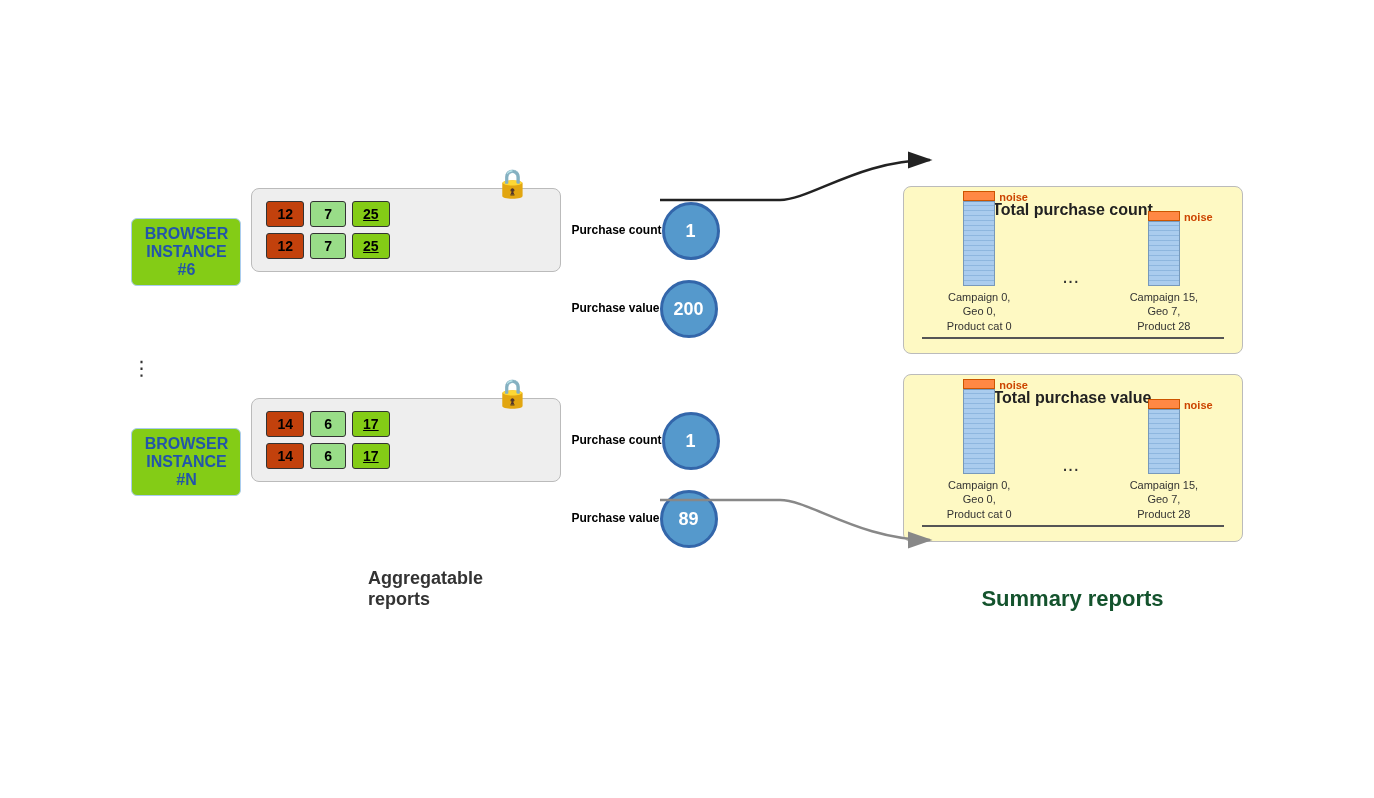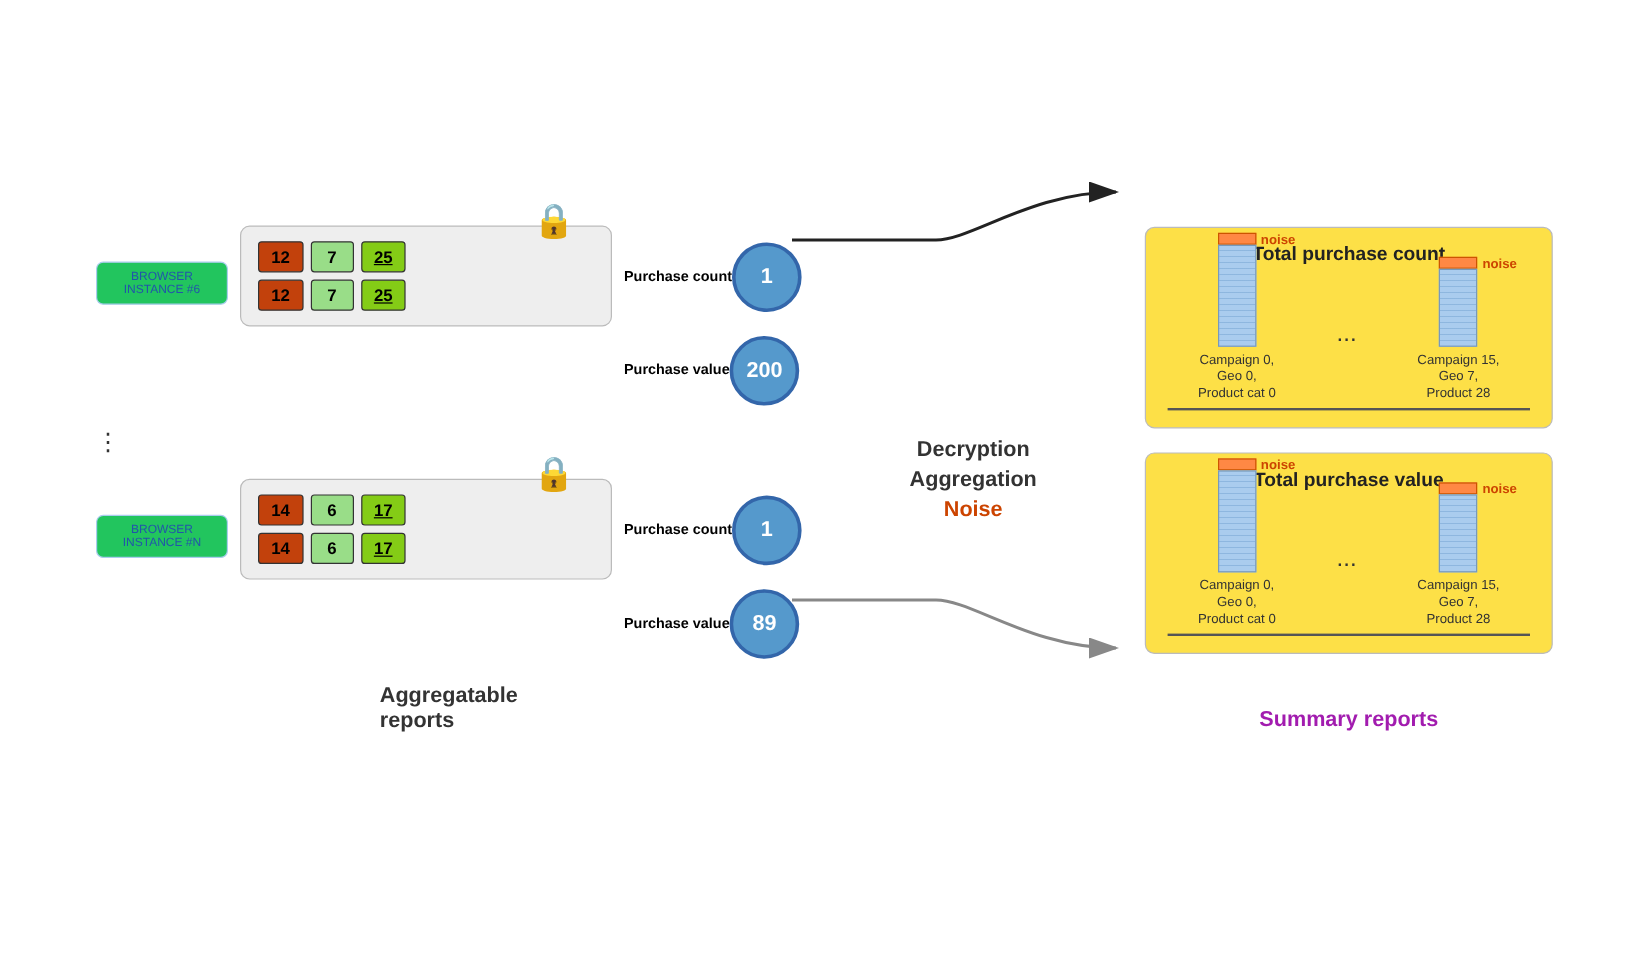--- a/index.html
+++ b/index.html
@@ -24,26 +24,26 @@
 
     
     .left-section {
       display: flex;
       flex-direction: column;
       align-items: center;
       gap: 10px;
     }
 
     .browser-instance-box {
-      background: #22c55e;
+      background: #84cc16;
       border: 1.5px solid #aaccee;
       border-radius: 6px;
       padding: 6px 12px;
-      font-size: 10px;
-      font-weight: normal;
+      font-size: 16px;
+      font-weight: bold;
       color: #2255aa;
       text-align: center;
       width: 110px;
     }
 
     .report-card {
       background: #eeeeee;
       border: 1.5px solid #bbbbbb;
       border-radius: 8px;
       padding: 12px 14px;
@@ -187,21 +187,21 @@
 
     
     .right-section {
       display: flex;
       flex-direction: column;
       align-items: center;
       gap: 20px;
     }
 
     .summary-card {
-      background: #fde047;
+      background: #fef9c3;
       border: 1.5px solid #bbbbbb;
       border-radius: 8px;
       padding: 14px 18px;
       width: 340px;
     }
 
     .chart-title {
       font-size: 16px;
       font-weight: bold;
       text-align: center;
@@ -271,23 +271,23 @@
 
     .bar-x-label {
       font-size: 11px;
       text-align: center;
       margin-top: 4px;
       color: #333;
       line-height: 1.3;
     }
 
     .summary-label {
-      font-size: 18px;
-      font-weight: bold;
-      color: #a21caf;
+      font-size: 22px;
+      font-weight: bold;
+      color: #14532d;
       text-align: center;
       margin-top: 24px;
     }
 
     
     .arrows-svg {
       position: absolute;
       top: 0;
       left: 0;
       width: 1374px;
@@ -379,25 +379,20 @@
         </div>
       </div>
     </div>
 
     <div class="aggregatable-label">
       <span>Aggregatable</span><br>
       <span>reports</span>
     </div>
   </div>
 
-  <div class="middle-section">
-    <div class="decryption-label">Decryption</div>
-    <div class="aggregation-label">Aggregation</div>
-    <div class="noise-label">Noise</div>
-  </div>
 
   <div class="right-section">
 
     <div class="summary-card">
       <div class="chart-title">Total purchase count</div>
       <div class="chart-area">
 
         <div class="bar-group">
           <div class="bar-wrapper">
             <span class="noise-label-text">noise</span>

